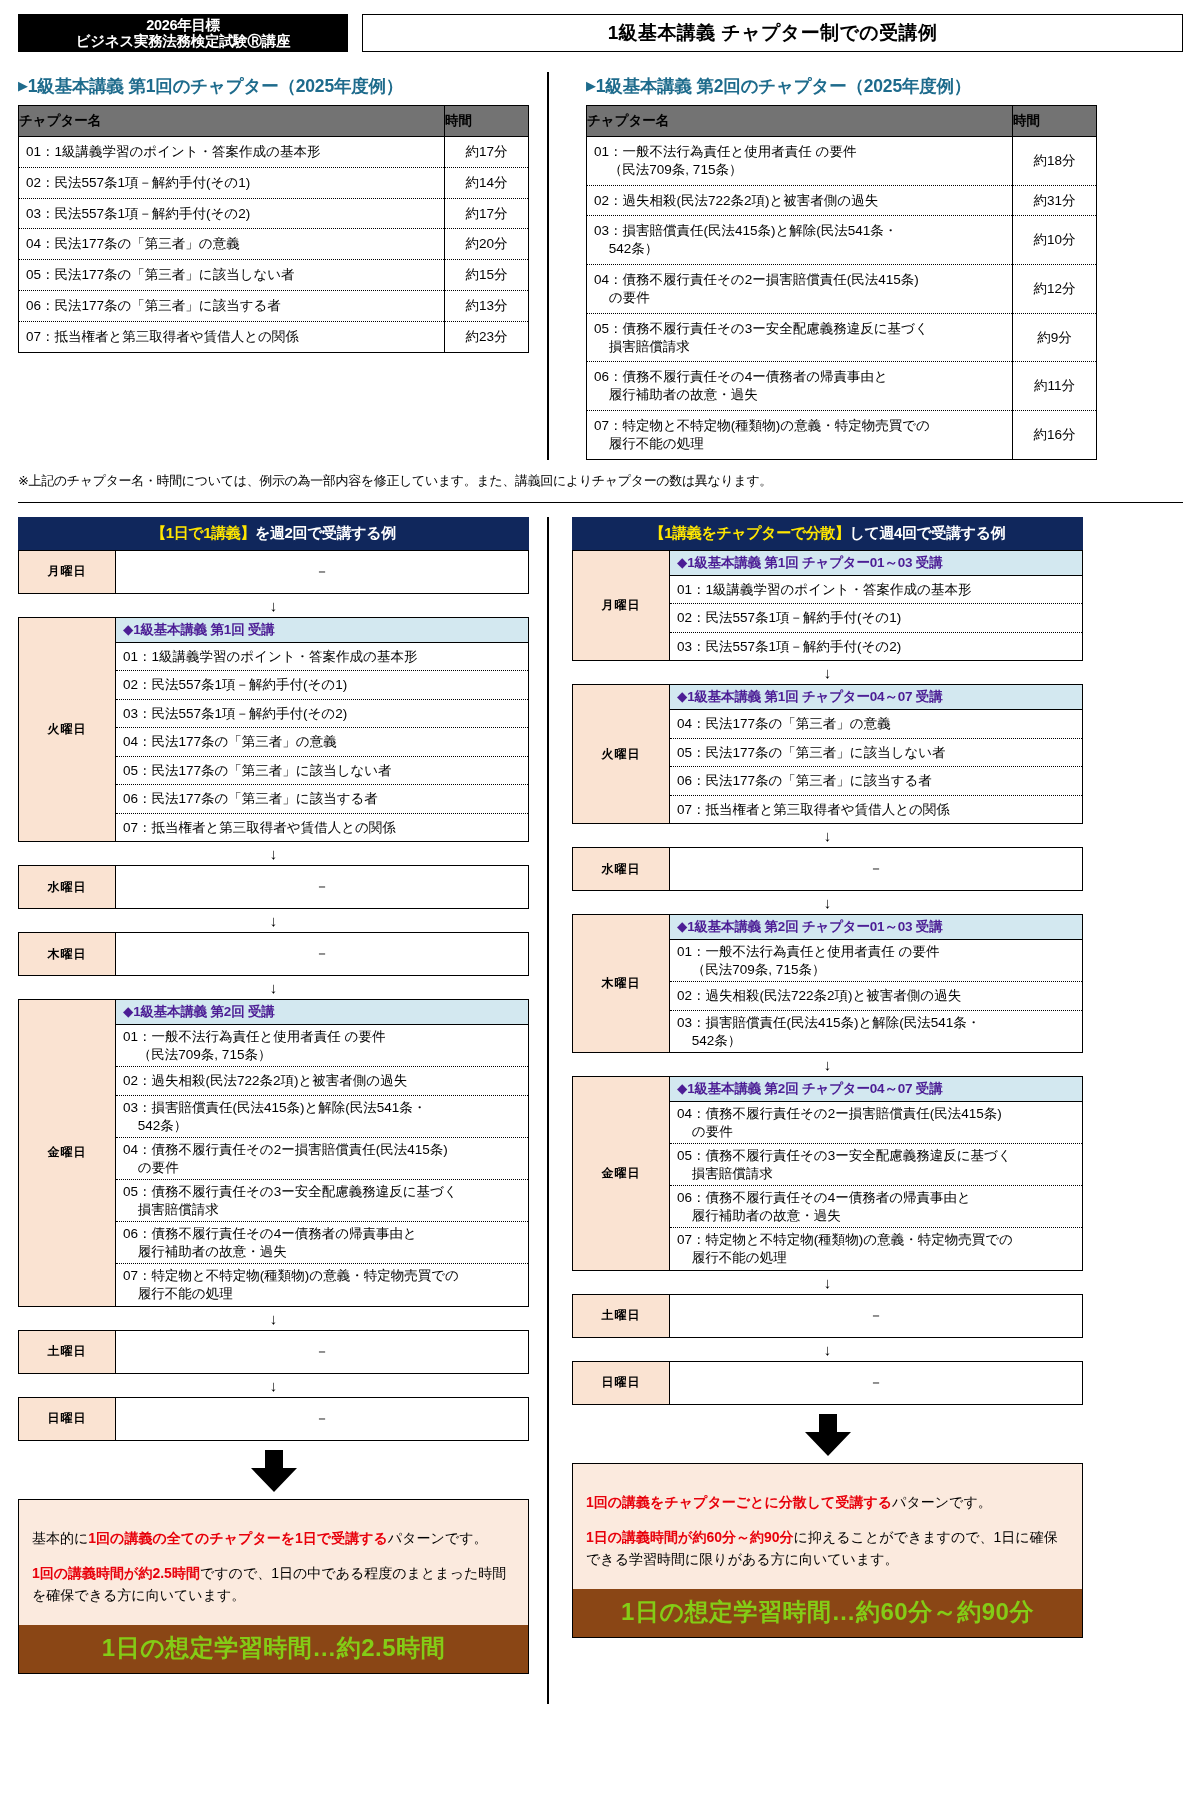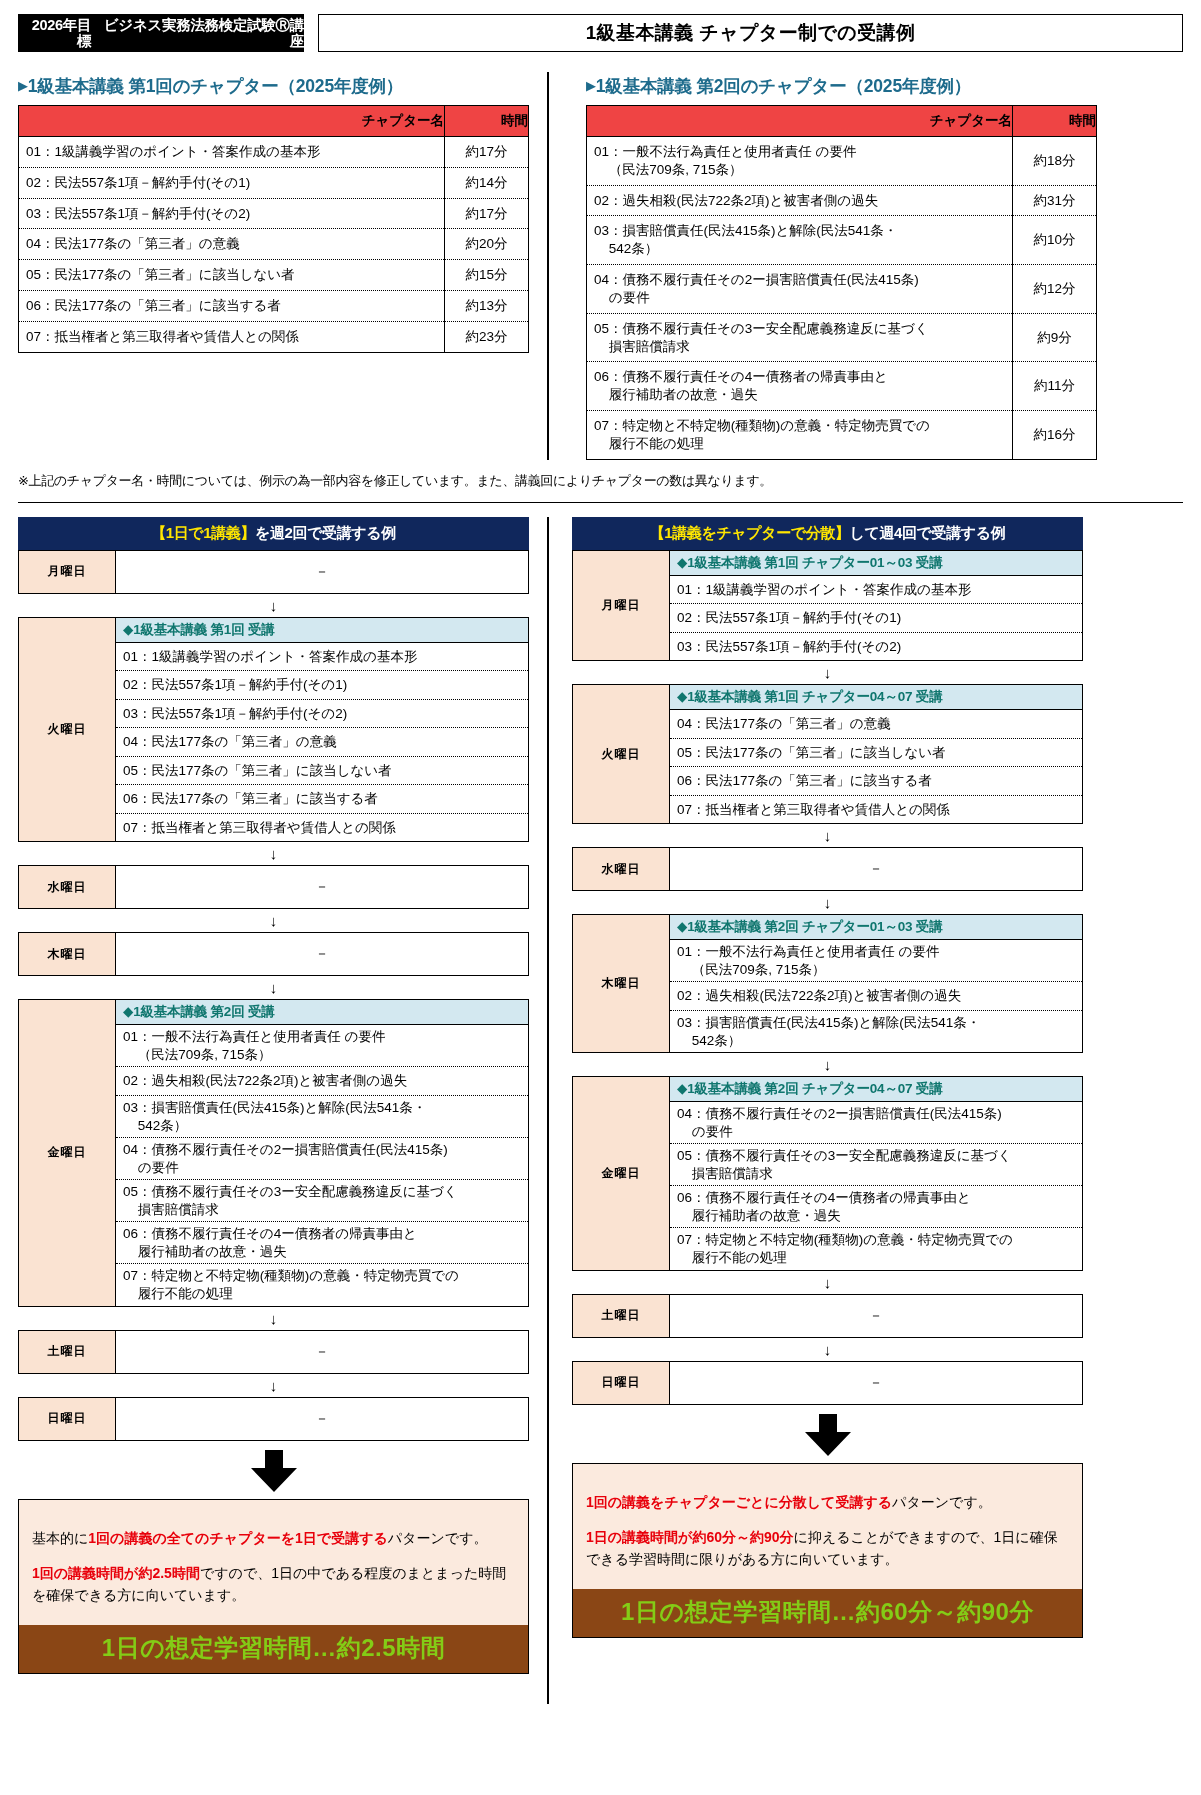--- a/index.html
+++ b/index.html
@@ -24,32 +24,31 @@
   }
 
   
   .header-row {
     display: flex;
     align-items: stretch;
     margin-top: 14px;
     height: 38px;
   }
   .header-badge {
-    width: 286px;
+    width: 330px;
     background: #000000;
     color: #ffffff;
     display: flex;
-    flex-direction: row;
+    flex-direction: column;
     align-items: center;
     justify-content: center;
     line-height: 1.12;
     font-size: 14.5px;
     font-weight: bold;
     letter-spacing: -0.3px;
-    text-align: right;
   }
   .header-title {
     flex: 1;
     margin-left: 14px;
     border: 1.6px solid #000;
     display: flex;
     align-items: center;
     justify-content: center;
     font-size: 19px;
     font-weight: bold;
@@ -89,26 +88,26 @@
     vertical-align: 2px;
   }
 
   table.chapters {
     border-collapse: collapse;
     width: 100%;
     table-layout: fixed;
     border: 1.4px solid #000;
   }
   table.chapters th {
-    background: #ef4444;
+    background: #737373;
     border: 1.2px solid #000;
     font-size: 13.5px;
     font-weight: bold;
     padding: 6px 0;
-    text-align: right;
+    text-align: left;
   }
   table.chapters td {
     border-left: 1.2px solid #000;
     border-right: 1.2px solid #000;
     border-top: none;
     border-bottom: 1.1px dotted #000;
     font-size: 13.5px;
     padding: 6px 7px;
     vertical-align: middle;
     line-height: 1.32;
@@ -181,21 +180,21 @@
   .day-body { flex: 1; }
   .empty-body {
     height: 42px;
     display: flex;
     align-items: center;
     justify-content: center;
     font-size: 14px;
   }
   .sub-header {
     background: #d3e8f0;
-    color: #0f766e;
+    color: #4c1d95;
     font-size: 13.5px;
     font-weight: bold;
     padding: 3px 7px;
     border-bottom: 1.2px solid #000;
     letter-spacing: -0.2px;
   }
   .ch-line {
     font-size: 13.5px;
     padding: 5px 7px;
     border-bottom: 1.1px dotted #000;

